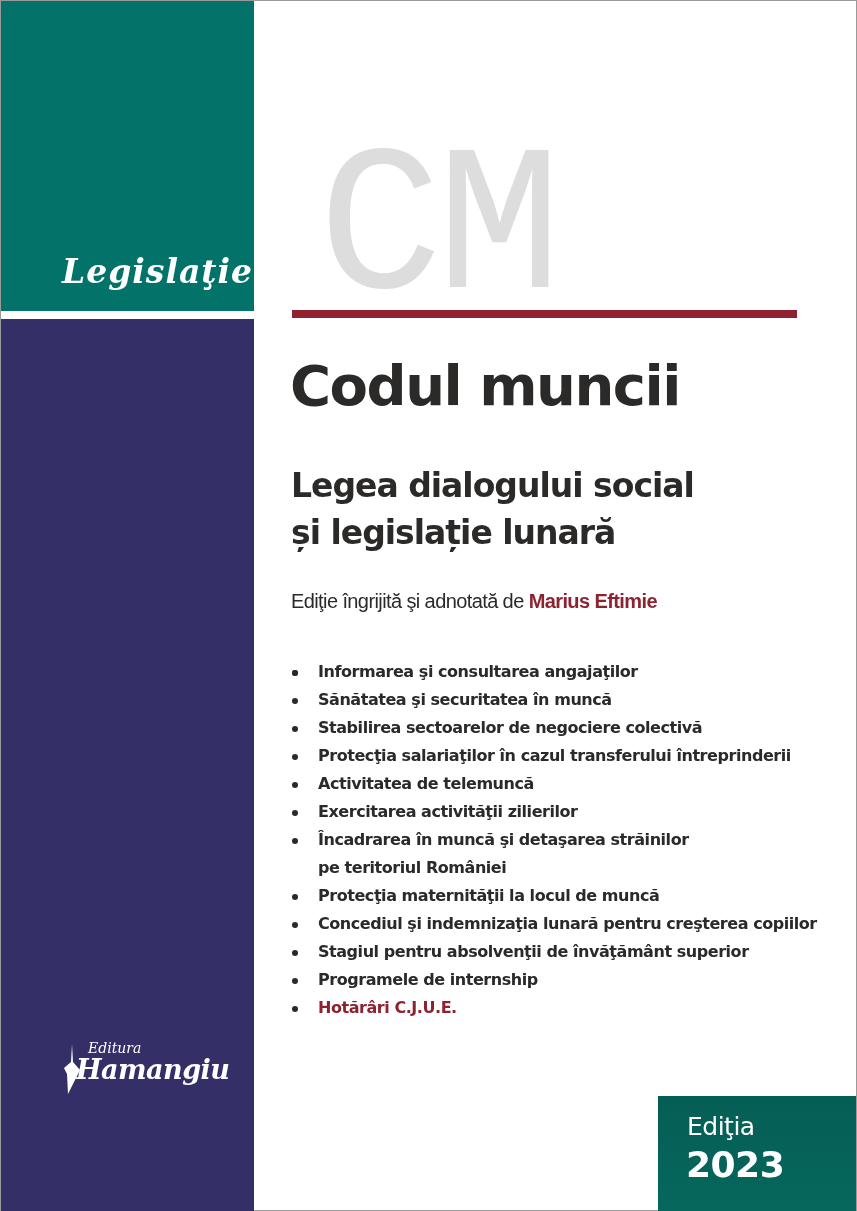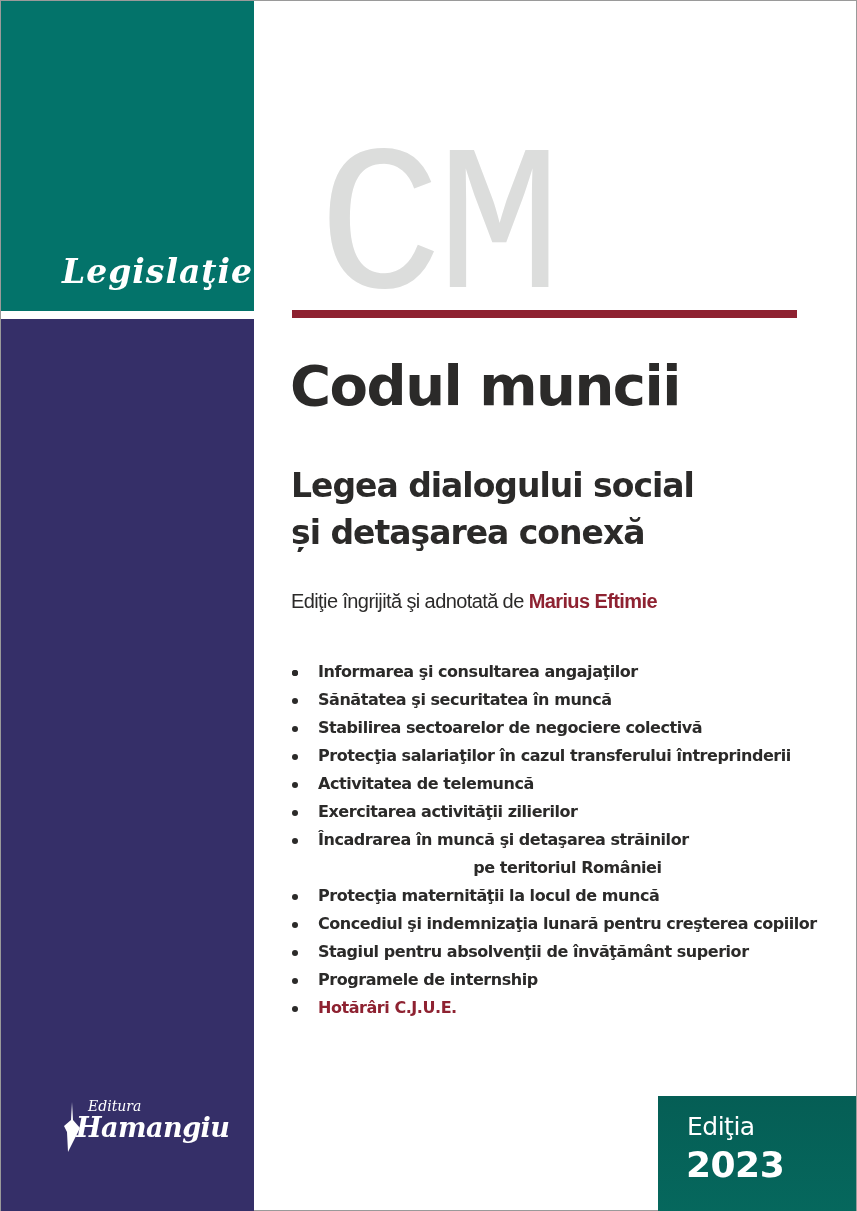--- a/index.html
+++ b/index.html
@@ -13,22 +13,22 @@
   .red-rule { position: absolute; left: 292px; top: 310px; width: 505px; height: 8px; background: #8e2231; }
   .title { position: absolute; left: 290px; top: 355px; color: #2b2a29; font-family: "DejaVu Sans", sans-serif; font-weight: bold; font-size: 56px; letter-spacing: -1.5px; line-height: 1.1; }
   .subtitle { position: absolute; left: 291px; top: 462px; color: #2b2a29; font-family: "DejaVu Sans", sans-serif; font-weight: bold; font-size: 33px; letter-spacing: -1px; line-height: 47px; }
   .editor-line { position: absolute; left: 291px; top: 590px; color: #2b2a29; font-family: Liberation Sans, sans-serif; font-size: 20px; letter-spacing: -0.6px; white-space: nowrap; }
   .editor-name { color: #8e2231; font-weight: bold; }
   .topics { position: absolute; left: 292px; top: 658px; margin: 0; padding: 0; list-style: none; }
   .topic { position: relative; padding-left: 26px; color: #2b2a29; font-family: "DejaVu Sans", sans-serif; font-weight: bold; font-size: 16px; letter-spacing: -0.45px; line-height: 28px; white-space: nowrap; }
   .topic .bullet { position: absolute; left: 0; top: 12px; width: 6px; height: 6px; border-radius: 50%; background: #2b2a29; }
   .topic.highlight { color: #8e2231; }
   .topic.highlight .bullet { background: #2b2a29; }
-  .topic .cont { display: block; text-align: center; }
-  .publisher { position: absolute; left: 62px; top: 1098px; width: 180px; height: 80px; }
+  .topic .cont { display: block; }
+  .publisher { position: absolute; left: 62px; top: 1040px; width: 180px; height: 80px; }
   .pub-small { position: absolute; left: 26px; top: 0; color: #ffffff; font-family: "DejaVu Serif", serif; font-style: italic; font-size: 14px; }
   .pub-big { position: absolute; left: 14px; top: 14px; color: #ffffff; font-family: "DejaVu Serif", serif; font-style: italic; font-weight: bold; font-size: 27px; letter-spacing: -0.5px; }
   .pub-pen { position: absolute; left: 0; top: 4px; }
   .edition-box { position: absolute; left: 658px; top: 1096px; width: 198px; height: 147px; background: linear-gradient(180deg, #055e55 0%, #066a5f 100%); }
   .edition-label { position: absolute; left: 29px; top: 16px; color: #ffffff; font-family: "DejaVu Sans", sans-serif; font-size: 25px; letter-spacing: -0.5px; }
   .edition-year { position: absolute; left: 28px; top: 48px; color: #ffffff; font-family: "DejaVu Sans", sans-serif; font-weight: bold; font-size: 36px; letter-spacing: -0.5px; text-align: right; }
 </style>
 </head>
 <body>
 
@@ -39,21 +39,21 @@
 <div class="series-label">Legislaţie</div>
 <div class="white-strip"></div>
 <div class="navy-panel"></div>
 
 <div class="cm-mark">CM</div>
 <div class="red-rule"></div>
 
 <div class="title">Codul muncii</div>
 <div class="subtitle">
   <div>Legea dialogului social</div>
-  <div>și detaşarea conexă</div>
+  <div>și legislație lunară</div>
 </div>
 
 <div class="editor-line">
   <span>Ediţie îngrijită şi adnotată de</span>
   <span class="editor-name">Marius Eftimie</span>
 </div>
 
 <ul class="topics">
   <li class="topic"><span class="bullet"></span></li>
   <li class="topic"><span class="bullet"></span><span>Informarea şi consultarea angajaţilor</span></li>

